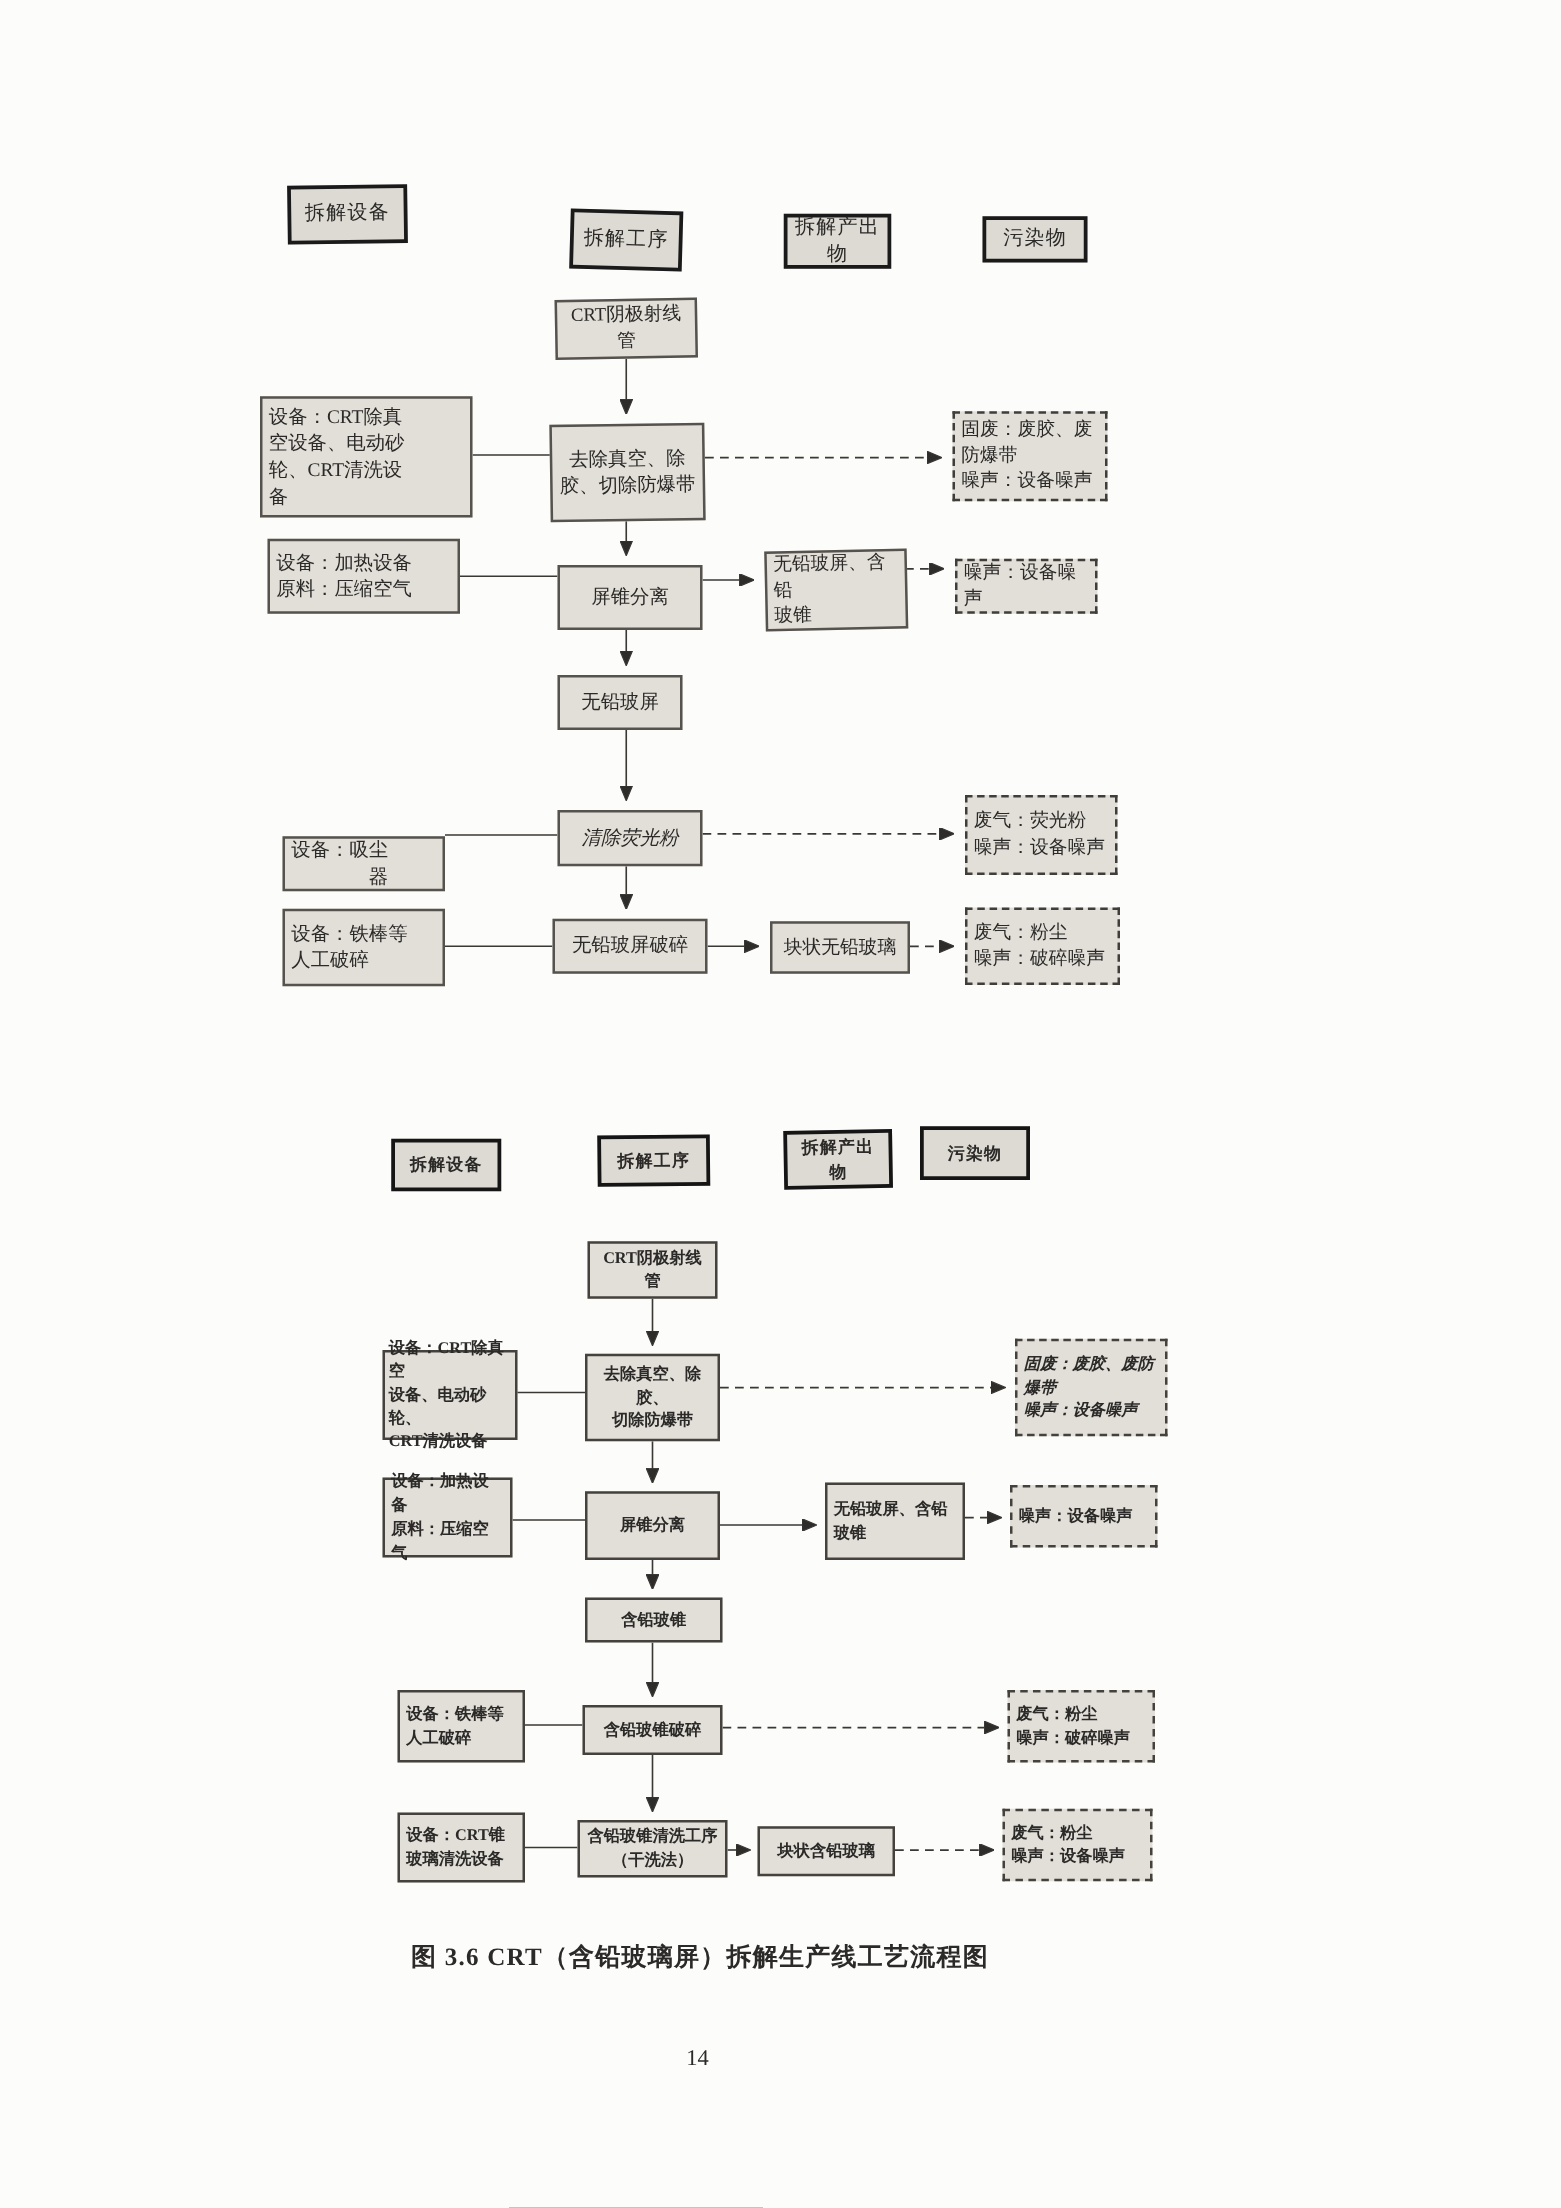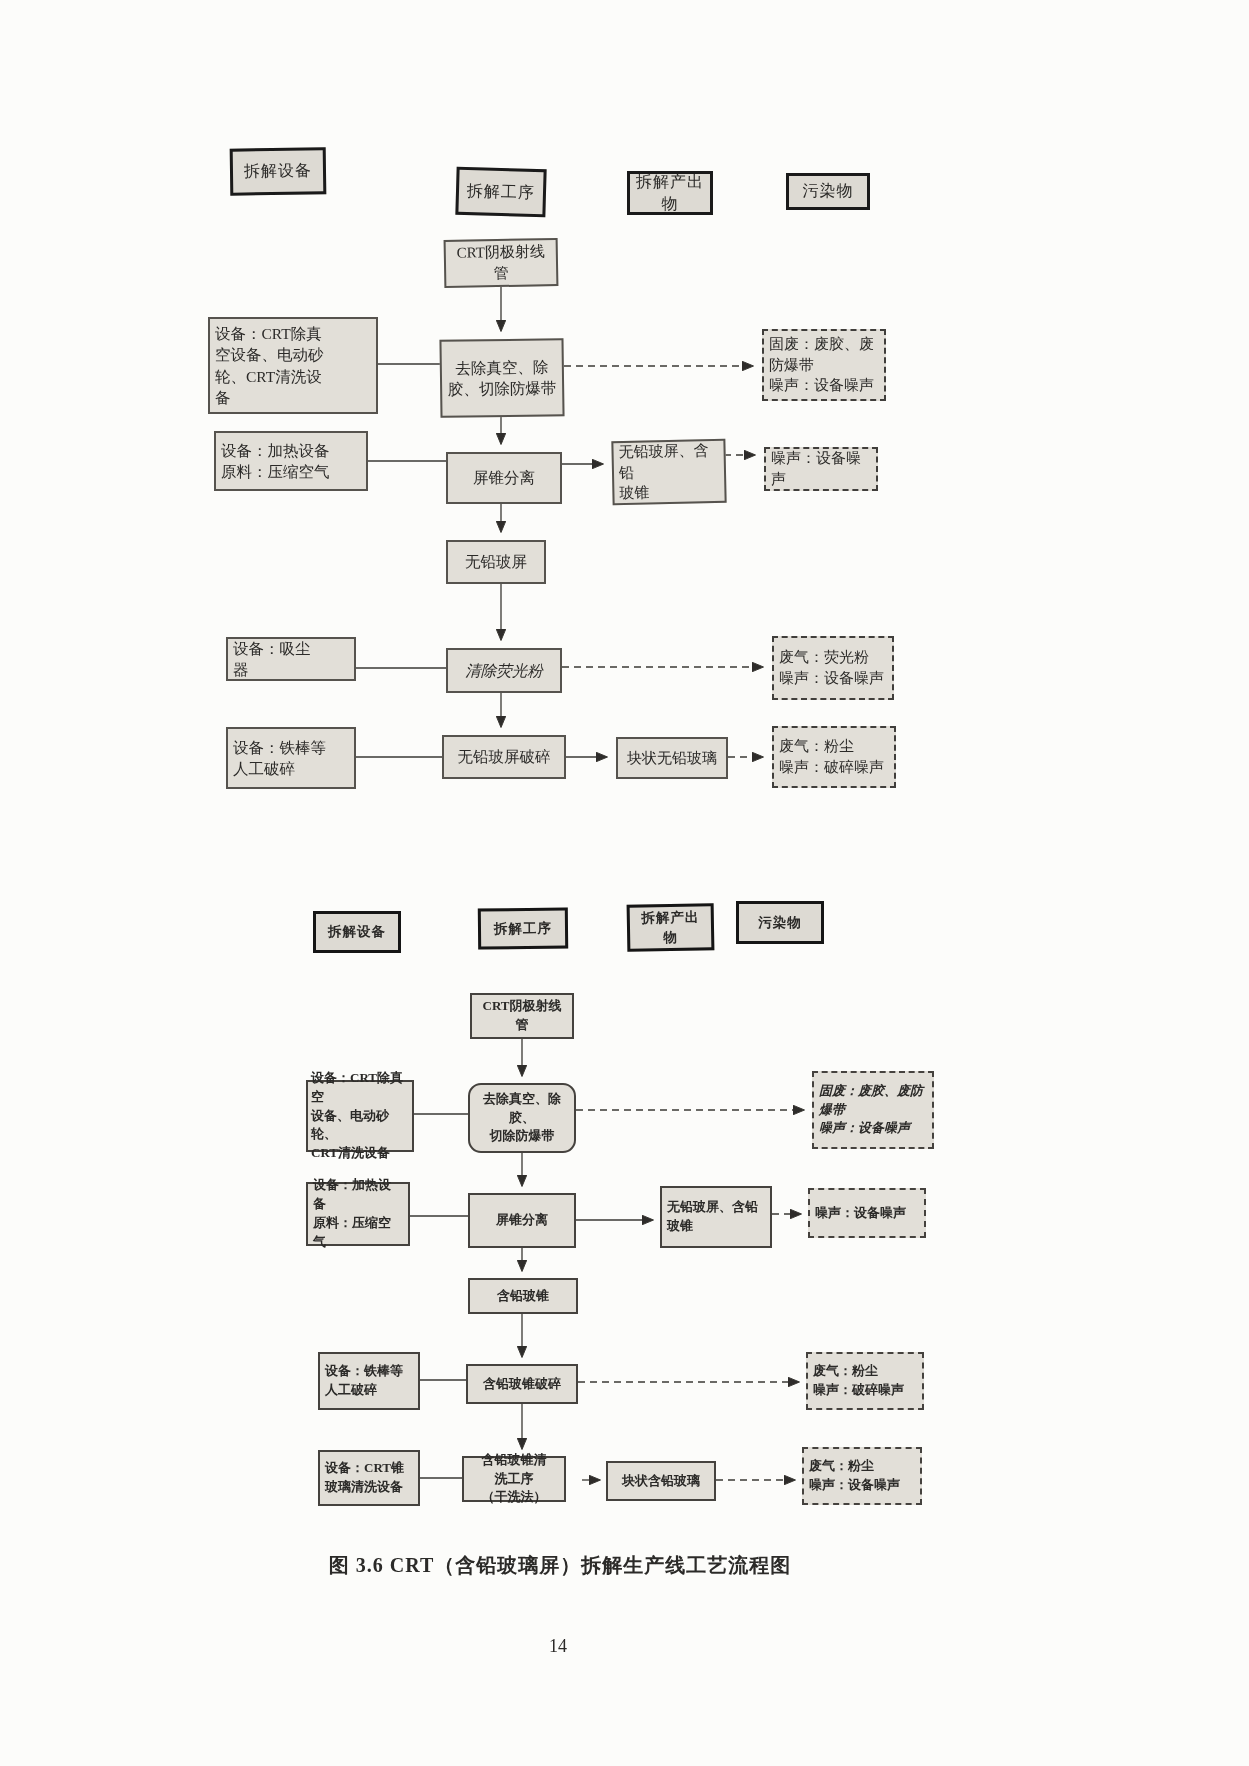--- a/index.html
+++ b/index.html
@@ -120,21 +120,21 @@
 
   <div class="node left" style="left:214px;top:431px;width:154px;height:60px;">设备：加热设备
 原料：压缩空气</div>
   <div class="node" style="left:446px;top:452px;width:116px;height:52px;">屏锥分离</div>
   <div class="node left" style="left:612px;top:440px;width:114px;height:64px;font-size:15px;transform:rotate(-1.2deg);">无铅玻屏、含铅
 玻锥</div>
   <div class="node dashed left" style="left:764px;top:447px;width:114px;height:44px;font-size:15px;">噪声：设备噪声</div>
 
   <div class="node" style="left:446px;top:540px;width:100px;height:44px;">无铅玻屏</div>
 
-  <div class="node left" style="left:226px;top:637px;width:130px;height:44px;">设备：吸尘
+  <div class="node left" style="left:226px;top:669px;width:130px;height:44px;text-align:right;">设备：吸尘
 器</div>
   <div class="node" style="left:446px;top:648px;width:116px;height:45px;font-style:italic;">清除荧光粉</div>
   <div class="node dashed left" style="left:772px;top:636px;width:122px;height:64px;font-size:15px;">废气：荧光粉
 噪声：设备噪声</div>
 
   <div class="node left" style="left:226px;top:727px;width:130px;height:62px;">设备：铁棒等
 人工破碎</div>
   <div class="node" style="left:442px;top:735px;width:124px;height:44px;">无铅玻屏破碎</div>
   <div class="node" style="left:616px;top:737px;width:112px;height:42px;font-size:15px;">块状无铅玻璃</div>
   <div class="node dashed left" style="left:772px;top:726px;width:124px;height:62px;font-size:15px;">废气：粉尘
@@ -144,21 +144,21 @@
   <div class="node d2 hdr" style="left:313px;top:911px;width:88px;height:42px;">拆解设备</div>
   <div class="node d2 hdr" style="left:478px;top:908px;width:90px;height:41px;transform:rotate(-0.6deg);">拆解工序</div>
   <div class="node d2 hdr" style="left:627px;top:904px;width:87px;height:47px;transform:rotate(-1deg);">拆解产出物</div>
   <div class="node d2 hdr" style="left:736px;top:901px;width:88px;height:43px;">污染物</div>
 
   <div class="node d2" style="left:470px;top:993px;width:104px;height:46px;">CRT阴极射线管</div>
 
   <div class="node d2 left" style="left:306px;top:1080px;width:108px;height:72px;padding:2px 3px;">设备：CRT除真空
 设备、电动砂轮、
 CRT清洗设备</div>
-  <div class="node d2" style="left:468px;top:1083px;width:108px;height:70px;padding:2px 3px;border-radius:13px;">去除真空、除胶、
+  <div class="node d2" style="left:468px;top:1083px;width:108px;height:70px;padding:2px 3px;">去除真空、除胶、
 切除防爆带</div>
   <div class="node d2 dashed left" style="left:812px;top:1071px;width:122px;height:78px;font-style:italic;">固废：废胶、废防
 爆带
 噪声：设备噪声</div>
 
   <div class="node d2 left" style="left:306px;top:1182px;width:104px;height:64px;">设备：加热设备
 原料：压缩空气</div>
   <div class="node d2" style="left:468px;top:1193px;width:108px;height:55px;">屏锥分离</div>
   <div class="node d2 left" style="left:660px;top:1186px;width:112px;height:62px;">无铅玻屏、含铅
 玻锥</div>
@@ -167,21 +167,21 @@
   <div class="node d2" style="left:468px;top:1278px;width:110px;height:36px;">含铅玻锥</div>
 
   <div class="node d2 left" style="left:318px;top:1352px;width:102px;height:58px;">设备：铁棒等
 人工破碎</div>
   <div class="node d2" style="left:466px;top:1364px;width:112px;height:40px;">含铅玻锥破碎</div>
   <div class="node d2 dashed left" style="left:806px;top:1352px;width:118px;height:58px;">废气：粉尘
 噪声：破碎噪声</div>
 
   <div class="node d2 left" style="left:318px;top:1450px;width:102px;height:56px;">设备：CRT锥
 玻璃清洗设备</div>
-  <div class="node d2" style="left:462px;top:1456px;width:104px;height:46px;padding:2px 16px;">含铅玻锥清洗工序
+  <div class="node d2" style="left:462px;top:1456px;width:120px;height:46px;padding:2px 3px;">含铅玻锥清洗工序
 （干洗法）</div>
   <div class="node d2" style="left:606px;top:1461px;width:110px;height:40px;">块状含铅玻璃</div>
   <div class="node d2 dashed left" style="left:802px;top:1447px;width:120px;height:58px;">废气：粉尘
 噪声：设备噪声</div>
 
   <div class="caption" style="top:1552px;">图 3.6 CRT（含铅玻璃屏）拆解生产线工艺流程图</div>
 
   <div class="pagenum" style="top:1636px;">14</div>
 
 </div>

